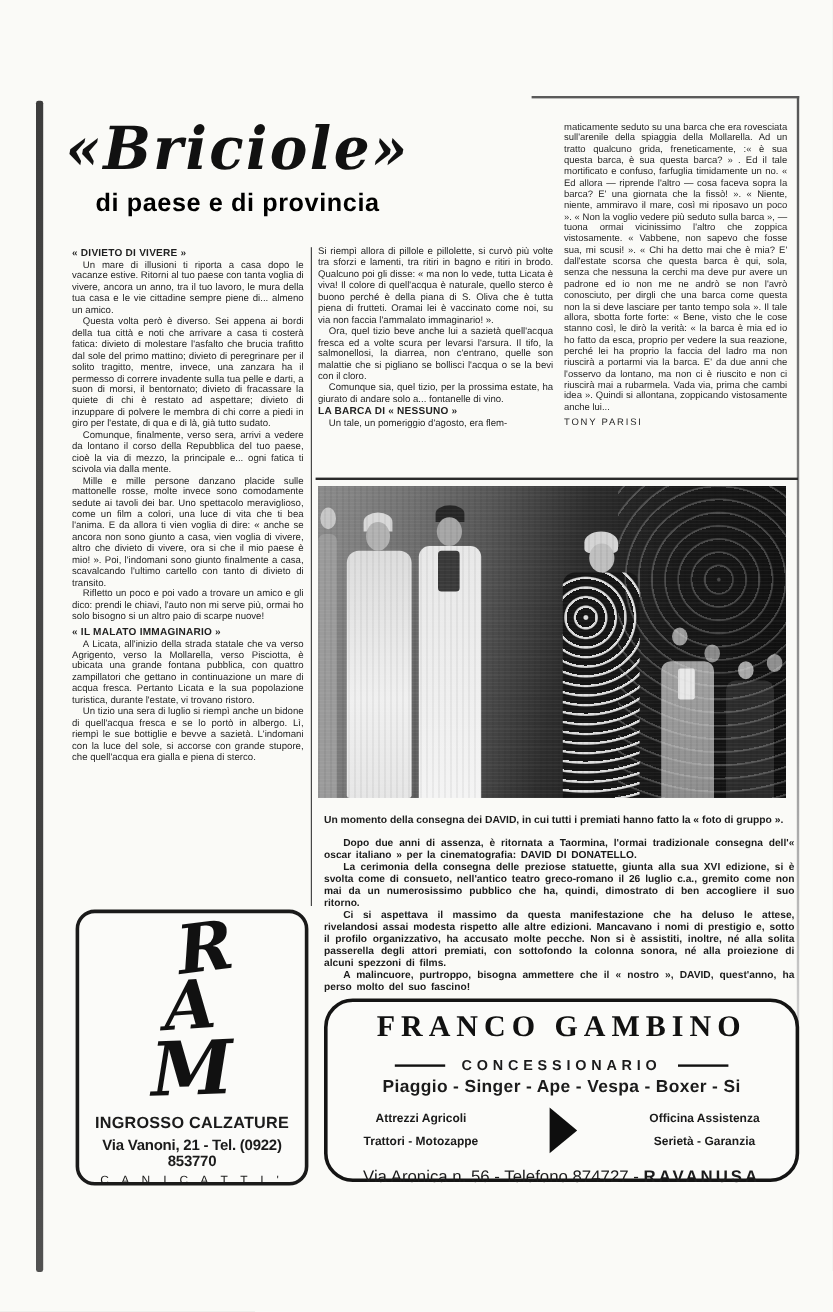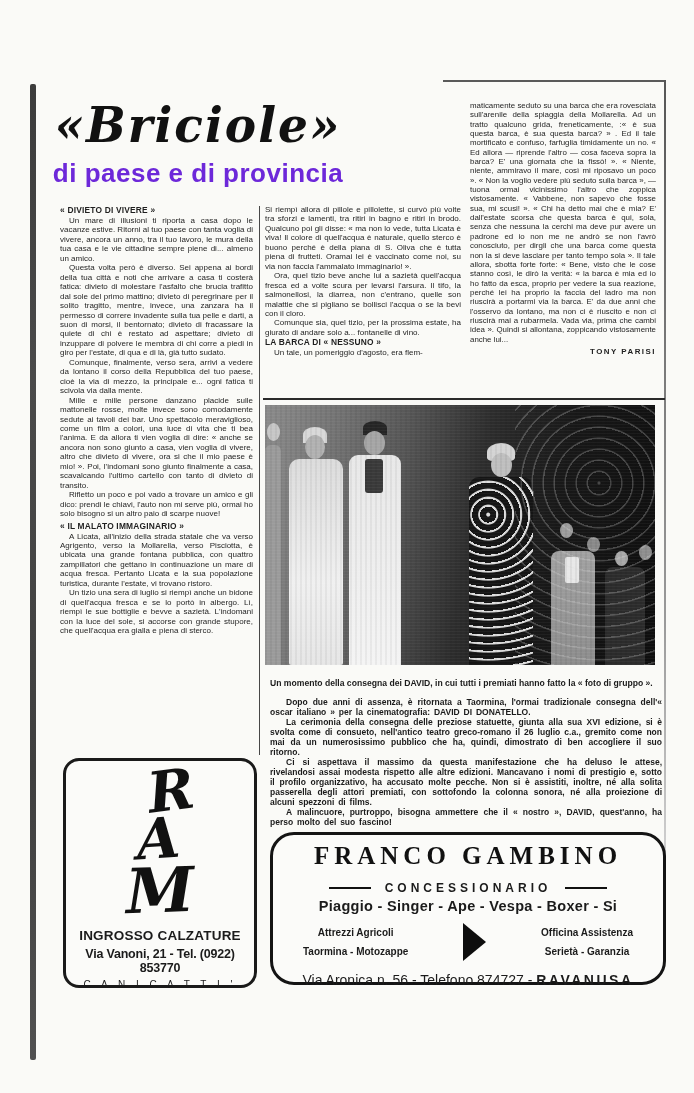--- a/index.html
+++ b/index.html
@@ -17,33 +17,33 @@
     background:linear-gradient(180deg,#565656,#9a9a9a 70%,#d0d0d0); }
 
   
   .masthead { position:absolute; left:48px; top:96px; width:300px; text-align:center; }
   .masthead .title {
     font-family:"DejaVu Serif", serif; font-style:italic; font-weight:bold;
     font-size:47px; line-height:58px; letter-spacing:2px; color:#111;
     transform:scaleY(1.05);
   }
   .masthead .subtitle {
-    font-size:26px; font-weight:bold; letter-spacing:0.5px; margin-top:4px; color:#6d28d9;
+    font-size:21px; font-weight:bold; letter-spacing:0.5px; margin-top:4px; color:#000000;
   }
 
   
   .col { position:absolute; text-align:justify; font-size:8px; line-height:9.45px; color:#1f1f1f; }
   .col p { margin:0; text-indent:9px; }
   .col p.noindent { text-indent:0; }
   .col h3 { margin:0; font-size:8.4px; line-height:11px; font-weight:bold; letter-spacing:0.2px; }
   .col h3.gap { margin-top:2px; }
   .col1 { left:60px;  top:205px; width:193px; }
   .col2 { left:265px; top:205px; width:196px; }
   .col3 { left:470px; top:101px; width:186px; font-size:7.9px; line-height:9.35px; }
-  .byline { text-align:right; font-weight:bold; letter-spacing:1.5px; margin-top:3px !important; text-indent:0 !important; }
+  .byline { text-align:left; font-weight:normal; letter-spacing:1.5px; margin-top:3px !important; text-indent:0 !important; }
   .colsep { position:absolute; left:259px; top:206px; width:1px; height:549px; background:#474747; }
 
   .rule-photo { position:absolute; left:263px; top:398px; width:402px; height:2px; background:#2a2a2a; }
 
   
   .photo { position:absolute; left:265px; top:405px; width:390px; height:260px; overflow:hidden;
     background:linear-gradient(100deg,#8c8c8c 0%,#767676 16%,#565656 34%,#2e2e2e 52%,#181818 72%,#0e0e0e 100%); }
   .photo::after { content:""; position:absolute; inset:0;
     background:repeating-linear-gradient(0deg, rgba(255,255,255,0.04) 0 1px, transparent 1px 3px),
                repeating-linear-gradient(90deg, rgba(0,0,0,0.05) 0 2px, transparent 2px 5px); }
@@ -196,21 +196,21 @@
     <div class="fg-conc">
       <span class="dash"></span>
       <span class="fg-role">CONCESSIONARIO</span>
       <span class="dash"></span>
     </div>
     <div class="fg-brands">Piaggio - Singer - Ape - Vespa - Boxer - Si</div>
     <div class="fg-rule"></div>
     <div class="fg-mid">
       <div class="blk">
         <div>Attrezzi Agricoli</div>
-        <div>Taormina - Motozappe</div>
+        <div>Trattori - Motozappe</div>
       </div>
       <div class="fg-arrow"></div>
       <div class="blk">
         <div>Officina Assistenza</div>
         <div>Serietà - Garanzia</div>
       </div>
     </div>
     <div class="fg-rule"></div>
     <div class="fg-address"><span>Via Aronica n. 56 - Telefono 874727 - </span><span class="fg-city">RAVANUSA</span></div>
   </div>

